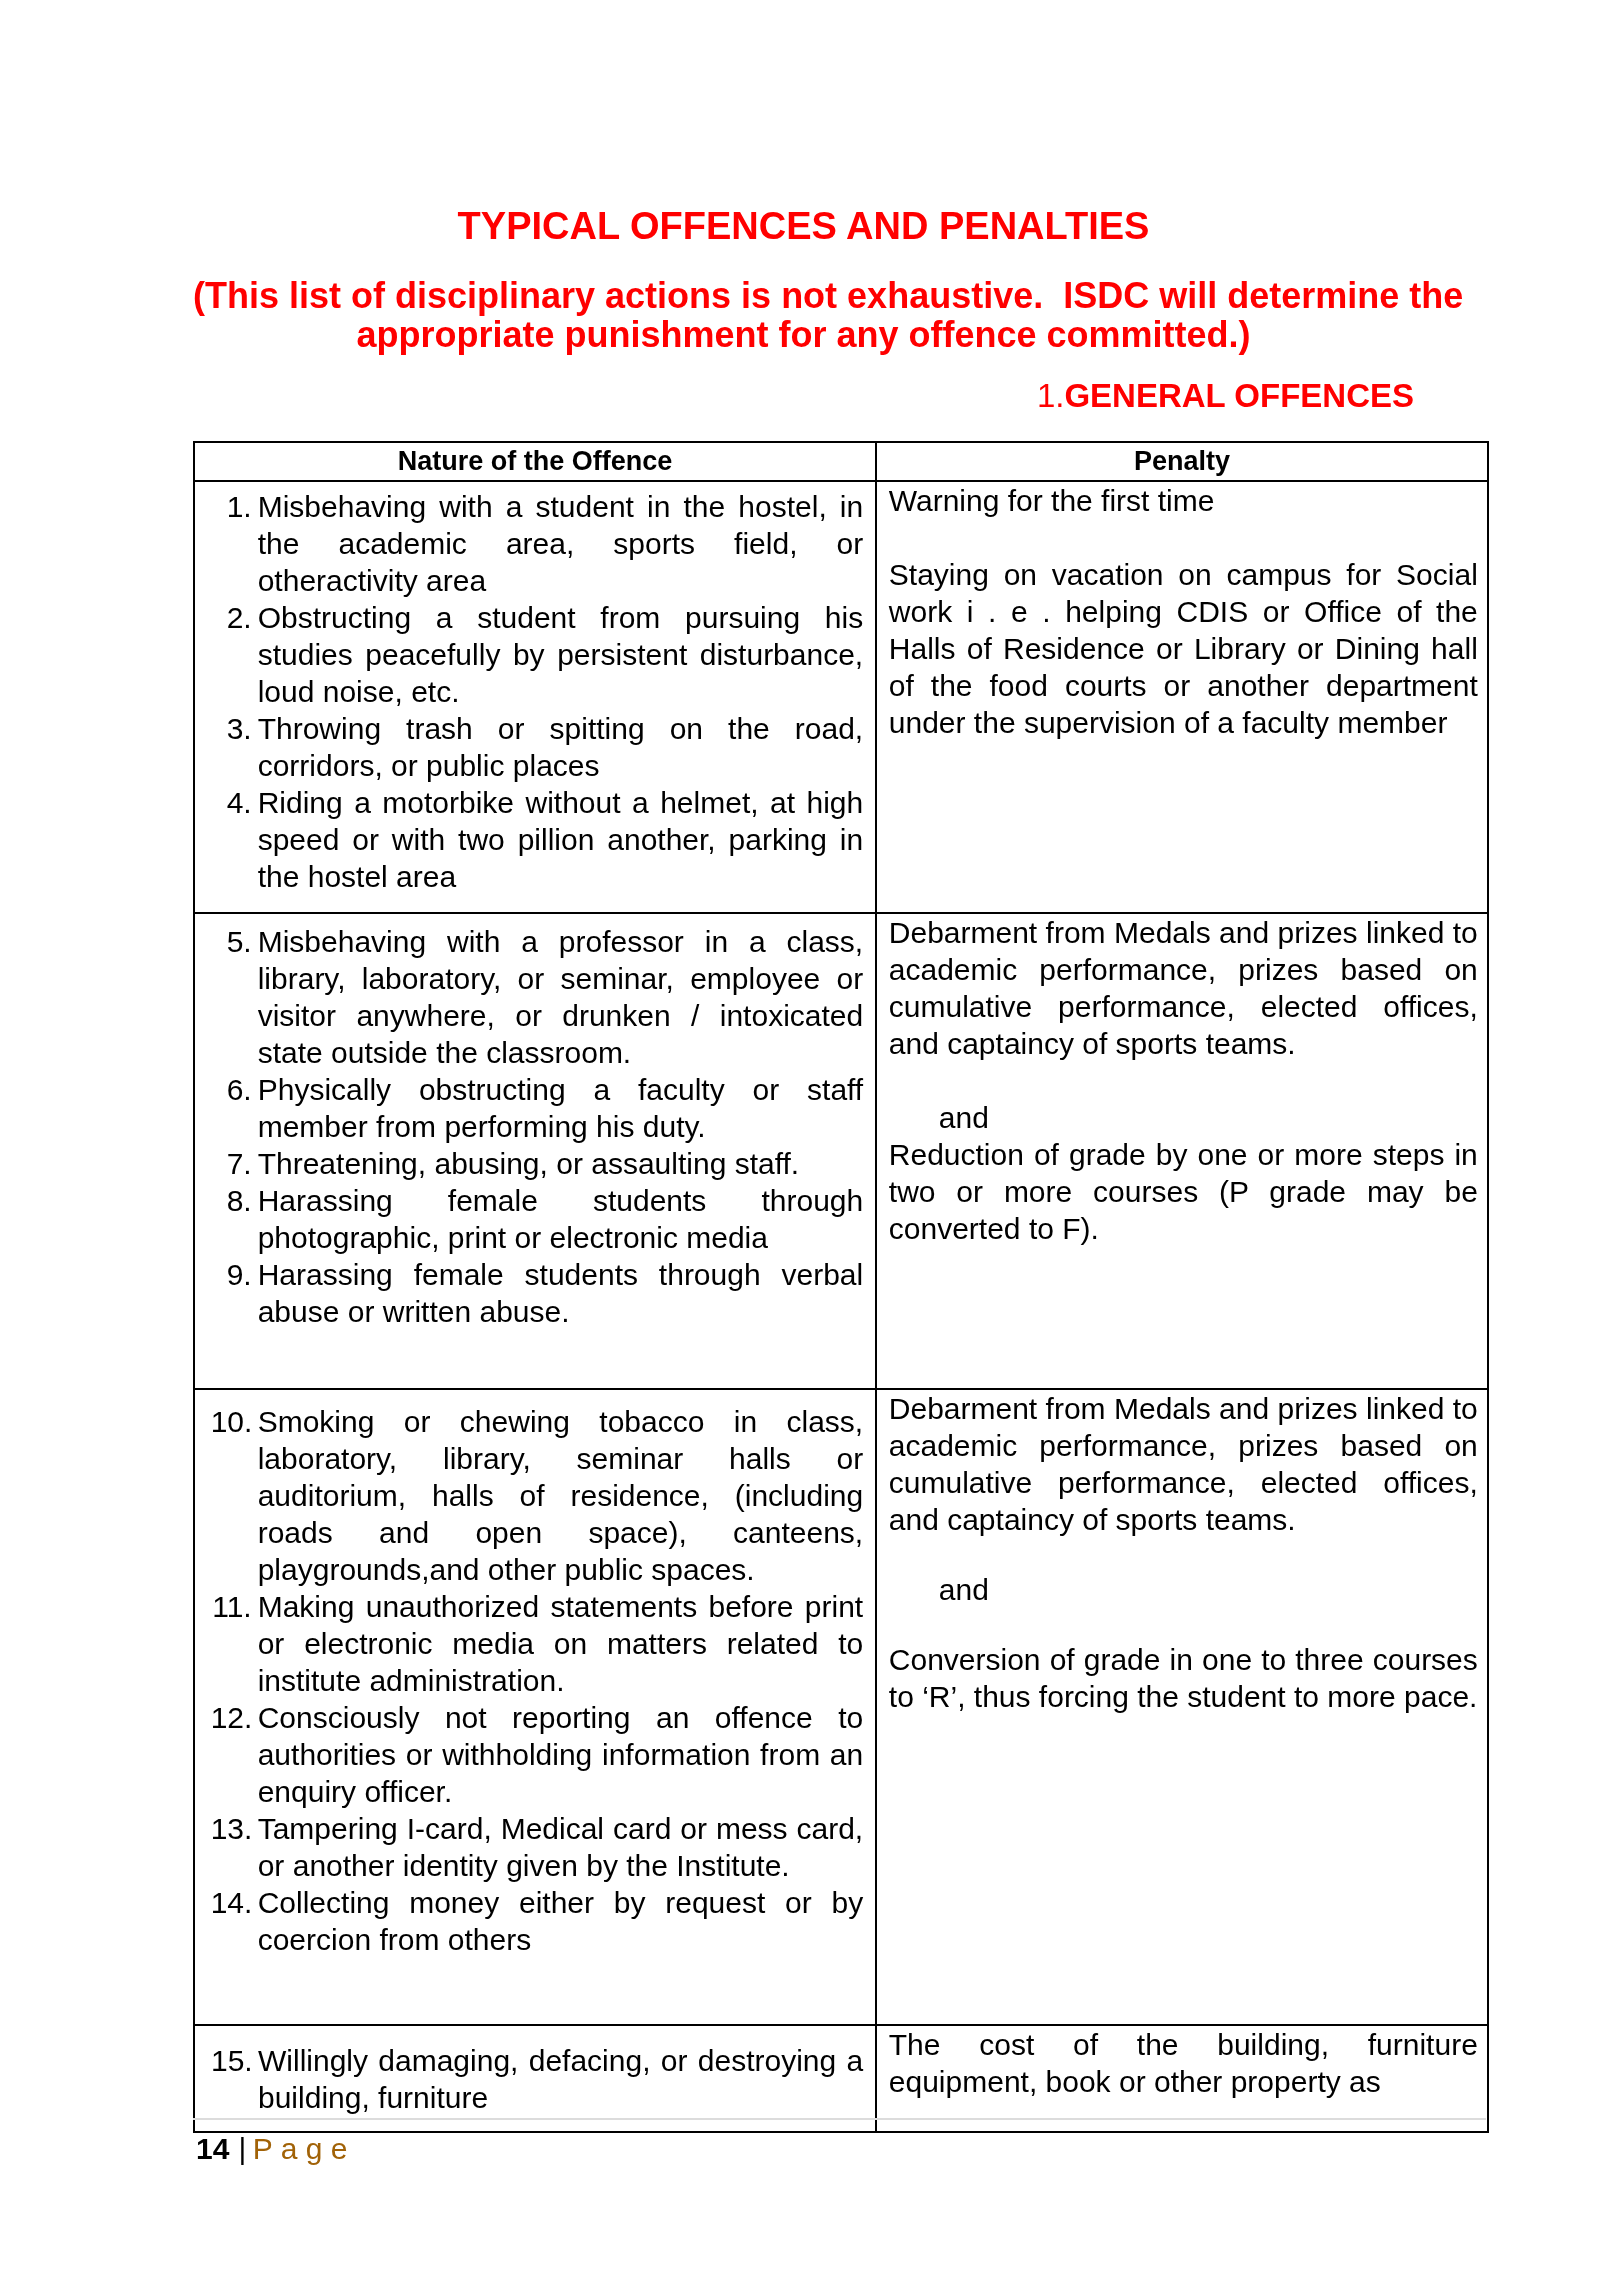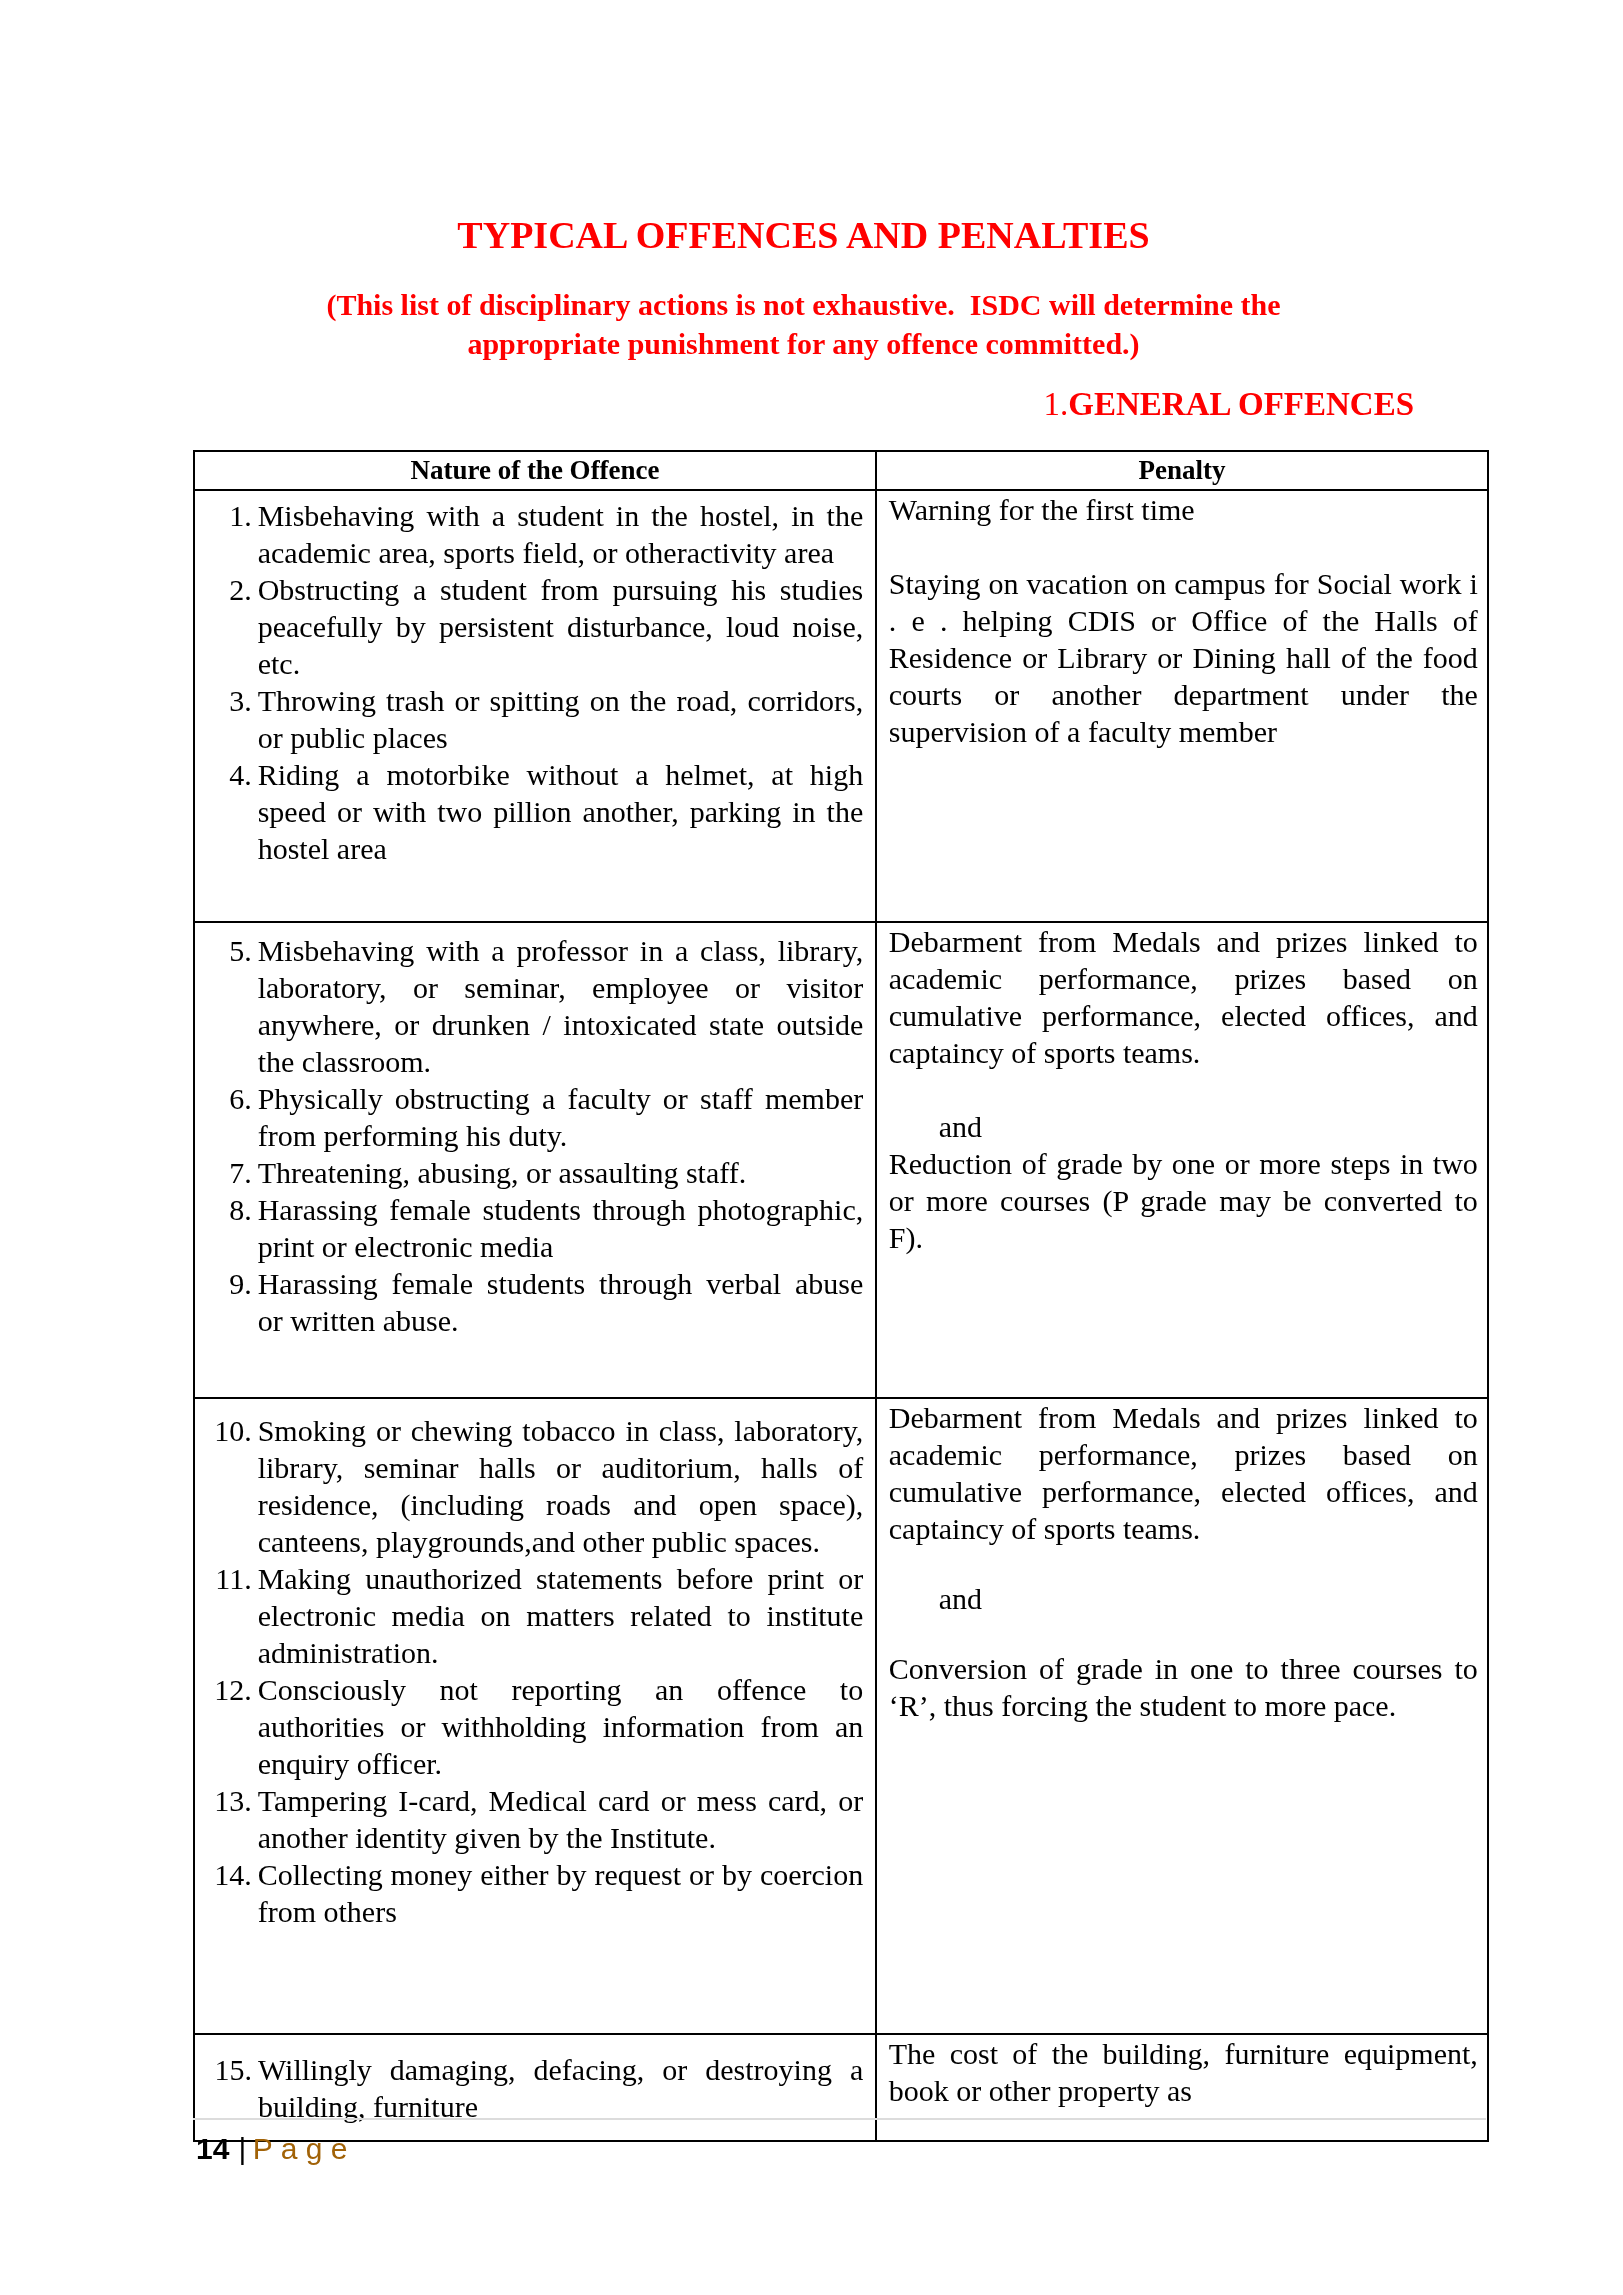--- a/index.html
+++ b/index.html
@@ -4,33 +4,33 @@
 <style>
   html,body { margin:0; padding:0; background:#e8e8e8; }
   .page {
     position:relative;
     width:1623px; height:2295px;
     background:#ffffff;
     font-family:"Liberation Sans","DejaVu Sans",sans-serif;
     font-size:30px; line-height:37px; color:#000;
     overflow:hidden;
   }
-  .content { position:absolute; left:193px; top:16px; width:1221px;font-family:Liberation Serif, serif; }
+  .content { position:absolute; left:193px; top:7px; width:1221px; }
 
   .title {
     margin-top:199px;
     text-align:center;
     color:#ff0000; font-weight:bold;
     font-size:38px; line-height:41px;
   }
   .subtitle {
     margin-top:29px;
     text-align:center;
     color:#ff0000; font-weight:bold;
-    font-size:30px; line-height:39px;
+    font-size:36px; line-height:39px;
   }
   .subtitle span { white-space:pre; }
 
   .section-heading {
     margin-top:22px; margin-left:6.5px;
     color:#ff0000; font-weight:bold;
     font-size:33px; line-height:39px;text-align:right;
   }
   .section-heading .secnum {
     display:inline-block; width:60px; font-weight:normal;

